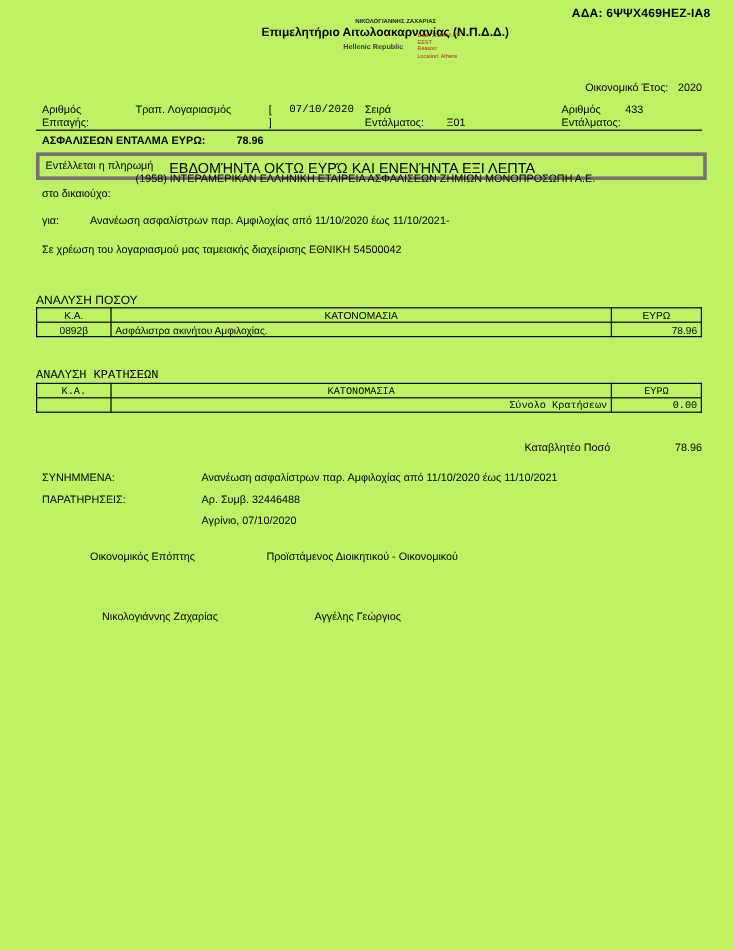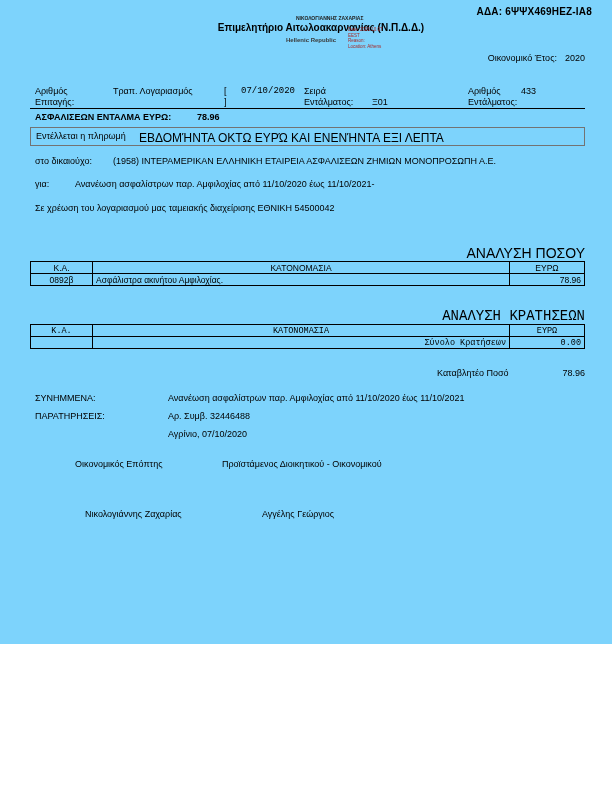--- a/index.html
+++ b/index.html
@@ -1,39 +1,39 @@
 <!DOCTYPE html>
 <html><head>
 <meta charset="utf-8">
 <style>
   html,body{margin:0;padding:0;background:#ffffff;}
   .page{
     position:relative;
-    width:612px;height:644px;
-    background:#7dd3fc;
+    width:612px;height:792px;
+    background:#bef264;
     font-family:"Liberation Sans", sans-serif;
     color:#000;
     overflow:hidden;
   }
   .abs{position:absolute;}
   .fs9{font-size:9px;line-height:11px;}
   .b{font-weight:bold;}
   .ada{top:6px;right:20px;font-size:10px;font-weight:bold;letter-spacing:0.2px;}
   .doc-title{top:22px;left:15px;width:100%;text-align:center;font-size:10px;font-weight:bold;}
   .stamp-signer{top:15px;left:296px;font-size:5px;font-weight:bold;color:#222;white-space:nowrap;}
   .stamp-org{top:37px;left:286px;font-size:6px;color:#3a3a3a;font-weight:bold;white-space:nowrap;}
   .stamp-red{top:27px;left:348px;width:70px;font-size:4.5px;line-height:5.5px;color:#a52a2a;}
-  .fiscal{top:53px;right:27px;font-size:9px;margin-left:12px;}
+  .fiscal{top:68px;right:27px;font-size:9px;margin-left:12px;}
   .fiscal .val{margin-left:8px;}
   .hline{left:30px;width:555px;border-top:1px solid #000;height:0;}
-  .order-box{top:127px;left:30px;width:553px;height:17px;border:1px solid #737373;}
+  .order-box{top:127px;left:30px;width:553px;height:17px;border:3px solid #737373;}
   .order-box .lbl{position:absolute;left:5px;top:3px;font-size:9px;}
   .order-box .words{position:absolute;left:108px;top:3px;font-size:12px;}
   .tbl-wrap{left:30px;width:555px;}
-  .tbl-title{left:0;width:100%;text-align:right;font-size:14px;}
+  .tbl-title{left:0;width:100%;text-align:left;font-size:10px;}
   table.an{border-collapse:collapse;width:555px;table-layout:fixed;font-size:8.5px;}
   table.an th, table.an td{border:1px solid #000;padding:0 3px;height:11px;font-weight:normal;overflow:hidden;white-space:nowrap;}
   table.an col.c1{width:62px;}
   table.an col.c3{width:75px;}
   table.an .ctr{text-align:center;}
   table.an .rt{text-align:right;}
   table.an td.nb, table.an th.nb{border:none;}
   .payable-label{top:368px;left:437px;font-size:9px;}
   .payable-value{top:368px;right:27px;font-size:9px;text-align:right;}
   .sig-title{font-size:9px;}
@@ -82,21 +82,21 @@
   <div class="abs hline" style="top:108px;"></div>
   <div class="abs fs9 b nowrap" style="top:112px;left:35px;">ΑΣΦΑΛΙΣΕΩΝ ΕΝΤΑΛΜΑ ΕΥΡΩ:</div>
   <div class="abs fs9 b nowrap" style="top:112px;left:197px;">78.96</div>
 
   <div class="abs order-box">
     <span class="lbl nowrap">Εντέλλεται η πληρωμή</span>
     <span class="words nowrap">ΕΒΔΟΜΉΝΤΑ ΟΚΤΩ ΕΥΡΏ ΚΑΙ ΕΝΕΝΉΝΤΑ ΕΞΙ ΛΕΠΤΑ</span>
   </div>
 
   <div class="abs fs9 nowrap" style="top:156px;left:35px;">στο δικαιούχο:</div>
-  <div class="abs fs9 nowrap" style="top:156px;left:113px;">(1958) ΙΝΤΕΡΑΜΕΡΙΚΑΝ ΕΛΛΗΝΙΚΗ ΕΤΑΙΡΕΙΑ ΑΣΦΑΛΙΣΕΩΝ ΖΗΜΙΩΝ ΜΟΝΟΠΡΟΣΩΠΗ Α.Ε.</div>
+  <div class="abs fs9 nowrap" style="top:144px;left:113px;">(1958) ΙΝΤΕΡΑΜΕΡΙΚΑΝ ΕΛΛΗΝΙΚΗ ΕΤΑΙΡΕΙΑ ΑΣΦΑΛΙΣΕΩΝ ΖΗΜΙΩΝ ΜΟΝΟΠΡΟΣΩΠΗ Α.Ε.</div>
 
   <div class="abs fs9 nowrap" style="top:179px;left:35px;text-align:right;">για:</div>
   <div class="abs fs9 nowrap" style="top:179px;left:75px;">Ανανέωση ασφαλίστρων παρ. Αμφιλοχίας από 11/10/2020 έως 11/10/2021-</div>
 
   <div class="abs fs9 nowrap" style="top:203px;left:35px;">Σε χρέωση του λογαριασμού μας ταμειακής διαχείρισης ΕΘΝΙΚΗ 54500042</div>
 
   <div class="abs tbl-wrap" style="top:245px;">
     <div class="tbl-title">ΑΝΑΛΥΣΗ ΠΟΣΟΥ</div>
     <table class="an">
       <colgroup>

